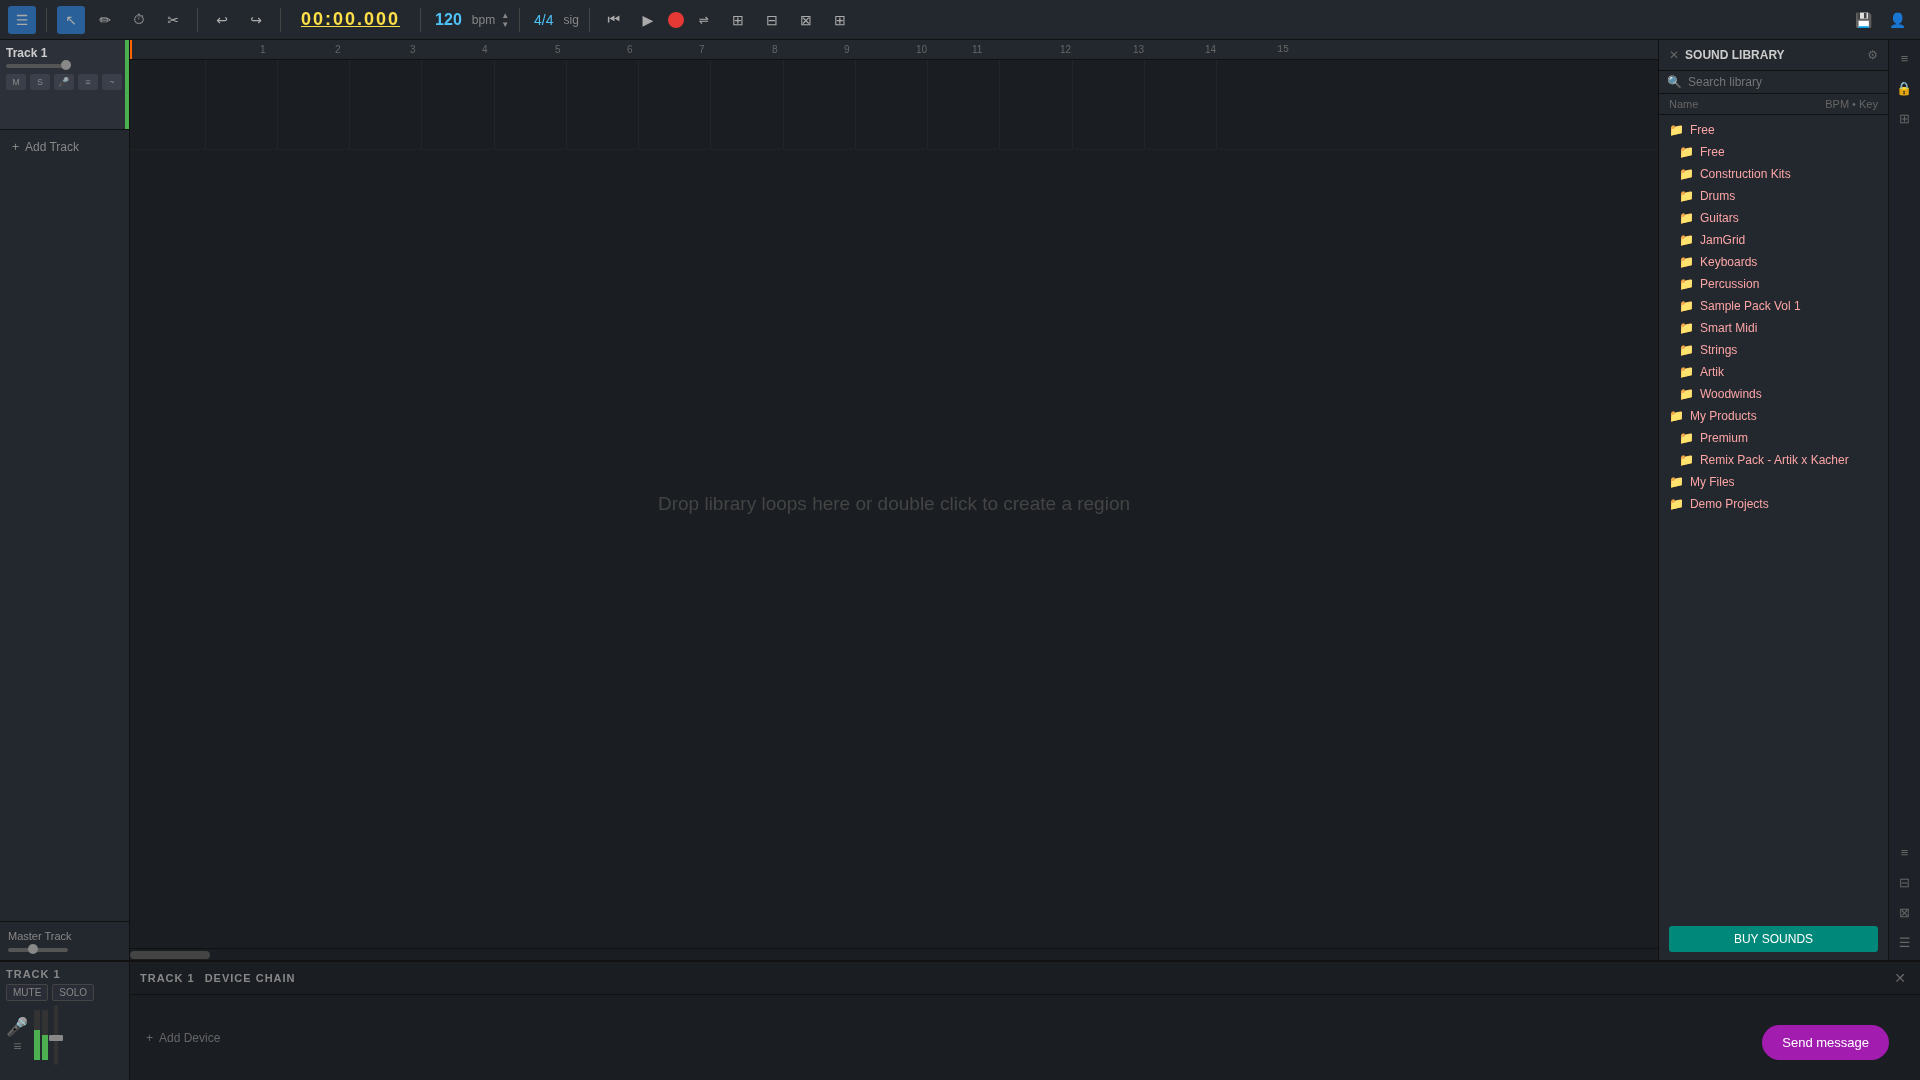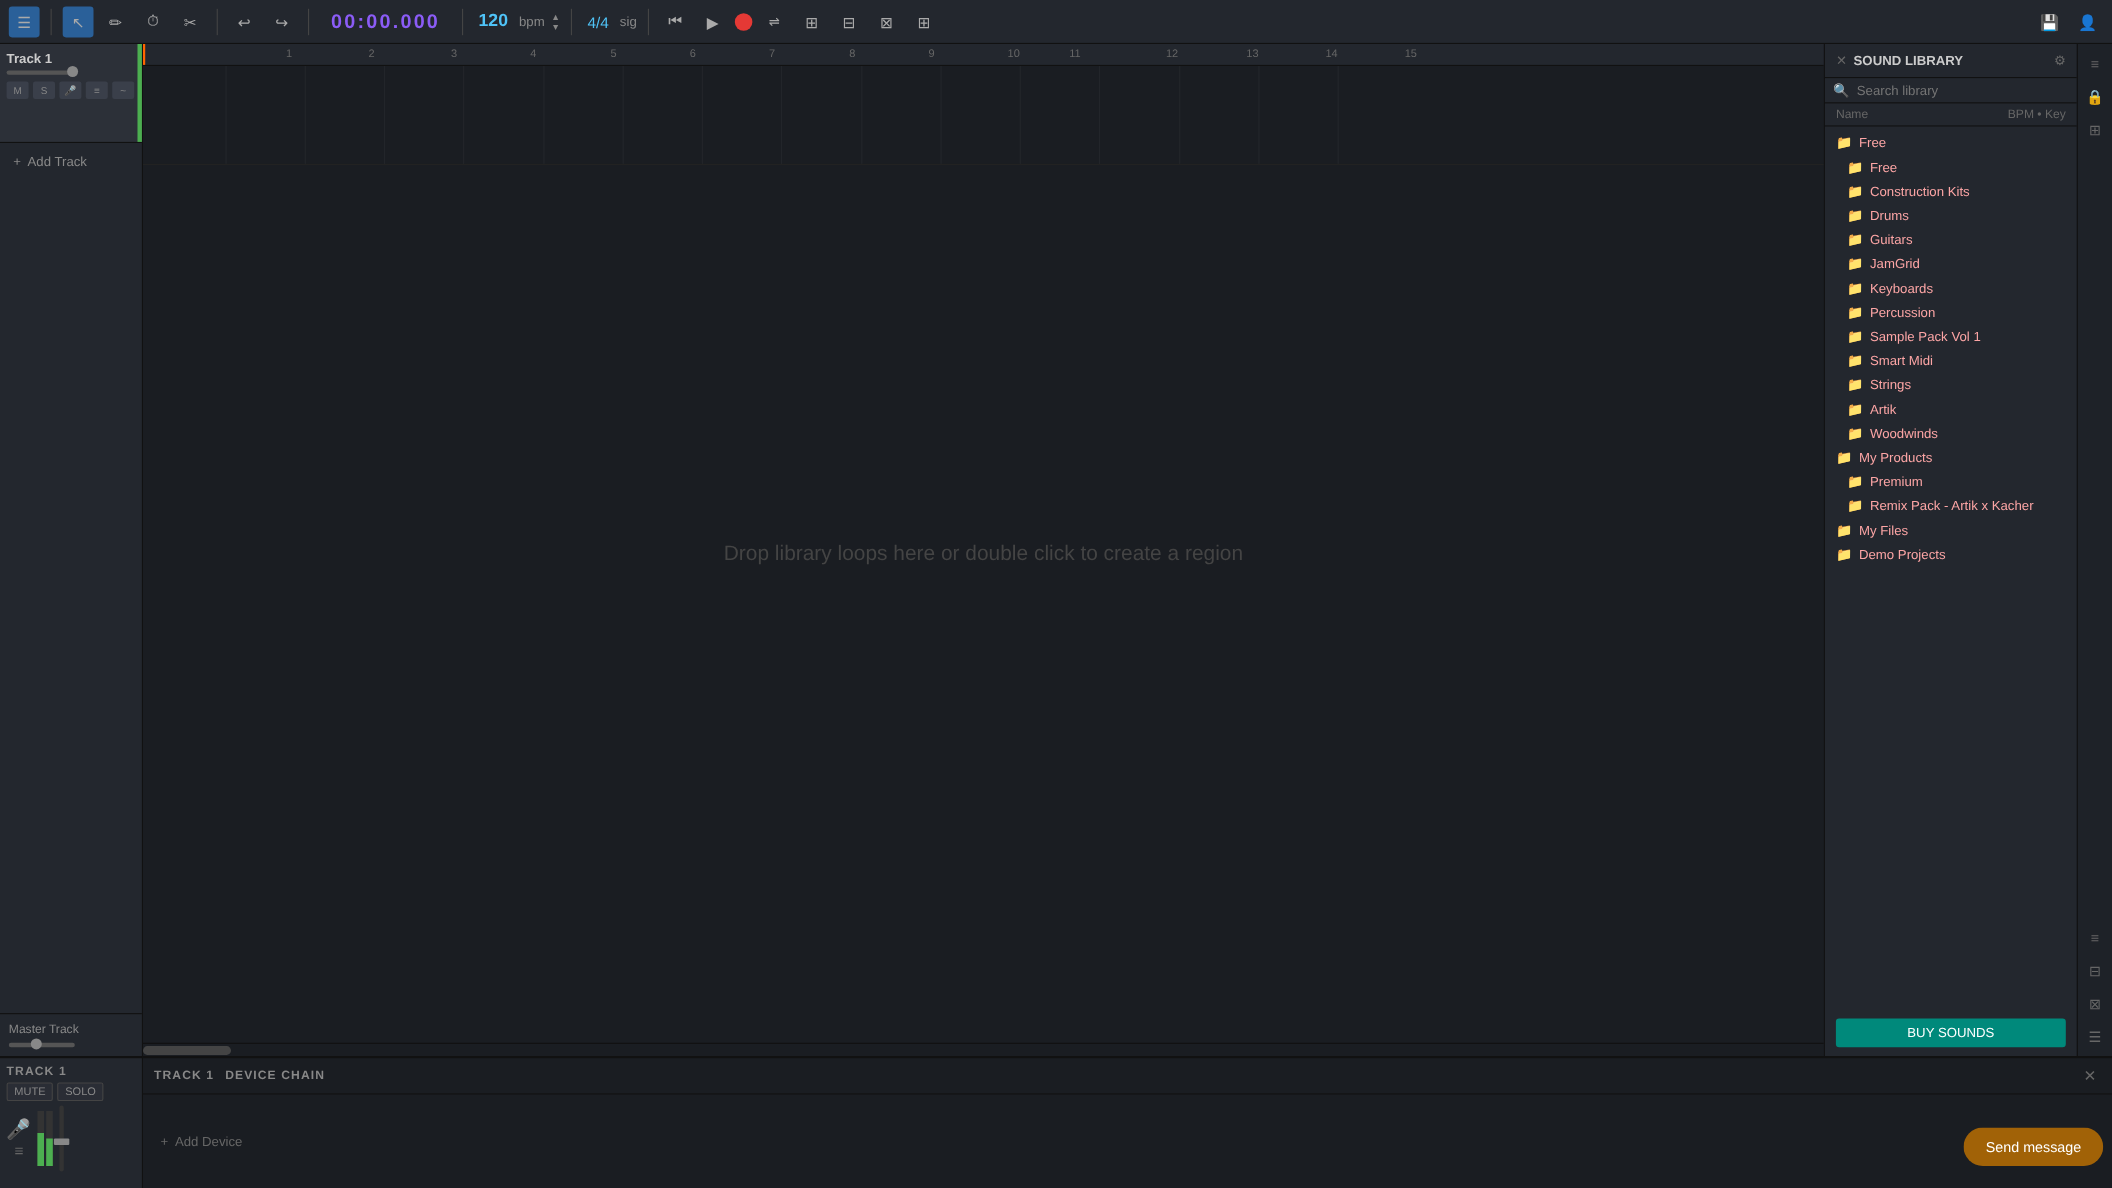--- a/index.html
+++ b/index.html
@@ -32,25 +32,26 @@
       border: none;
       color: #aaa;
       cursor: pointer;
       display: flex; align-items: center; justify-content: center;
       border-radius: 3px;
       font-size: 14px;
     }
     .toolbar-btn.active { background: #2a6099; }
     .toolbar-sep { width: 1px; height: 24px; background: #444; margin: 0 4px; }
     .time-display {
-      color: #8b5cf6;
+      color: #fde047;
       font-size: 18px;
       font-weight: bold;
       letter-spacing: 2px;
       padding: 0 10px;
+      text-decoration: underline;
     }
     .bpm-display {
       color: #4fc3f7;
       font-size: 16px;
       font-weight: bold;
       padding: 0 4px;
     }
     .bpm-arrows { display: flex; flex-direction: column; color: #888; font-size: 8px; }
     .sig-display { color: #4fc3f7; font-size: 14px; padding: 0 4px; }
     .toolbar-right { margin-left: auto; display: flex; align-items: center; gap: 6px; }
@@ -414,22 +415,22 @@
       background: #e53935;
       border-radius: 50%;
       border: none;
       cursor: pointer;
     }
 
     
     .send-message-btn {
       position: fixed;
       bottom: 20px;
-      right: 8px;
-      background: #a16207;
+      right: 31px;
+      background: #a21caf;
       color: #fff;
       border: none;
       border-radius: 20px;
       padding: 10px 20px;
       font-size: 13px;
       cursor: pointer;
     }
 
     
     .arrange-track-row {
@@ -529,21 +530,21 @@
       <div class="ruler-mark" style="left:425px;">5</div>
       <div class="ruler-mark" style="left:497px;">6</div>
       <div class="ruler-mark" style="left:569px;">7</div>
       <div class="ruler-mark" style="left:642px;">8</div>
       <div class="ruler-mark" style="left:714px;">9</div>
       <div class="ruler-mark" style="left:786px;">10</div>
       <div class="ruler-mark" style="left:842px;">11</div>
       <div class="ruler-mark" style="left:930px;">12</div>
       <div class="ruler-mark" style="left:1003px;">13</div>
       <div class="ruler-mark" style="left:1075px;text-align:center;">14</div>
-      <div class="ruler-mark" style="left:1147px;">15</div>
+      <div class="ruler-mark" style="left:1147px;font-family:Liberation Mono, monospace;">15</div>
     </div>
 
     <div class="arrange-grid">
       <div class="arrange-track-row">
 
         <div class="v-grid-line" style="left:75px;"></div>
         <div class="v-grid-line" style="left:147px;"></div>
         <div class="v-grid-line" style="left:219px;"></div>
         <div class="v-grid-line" style="left:291px;"></div>
         <div class="v-grid-line" style="left:364px;"></div>

